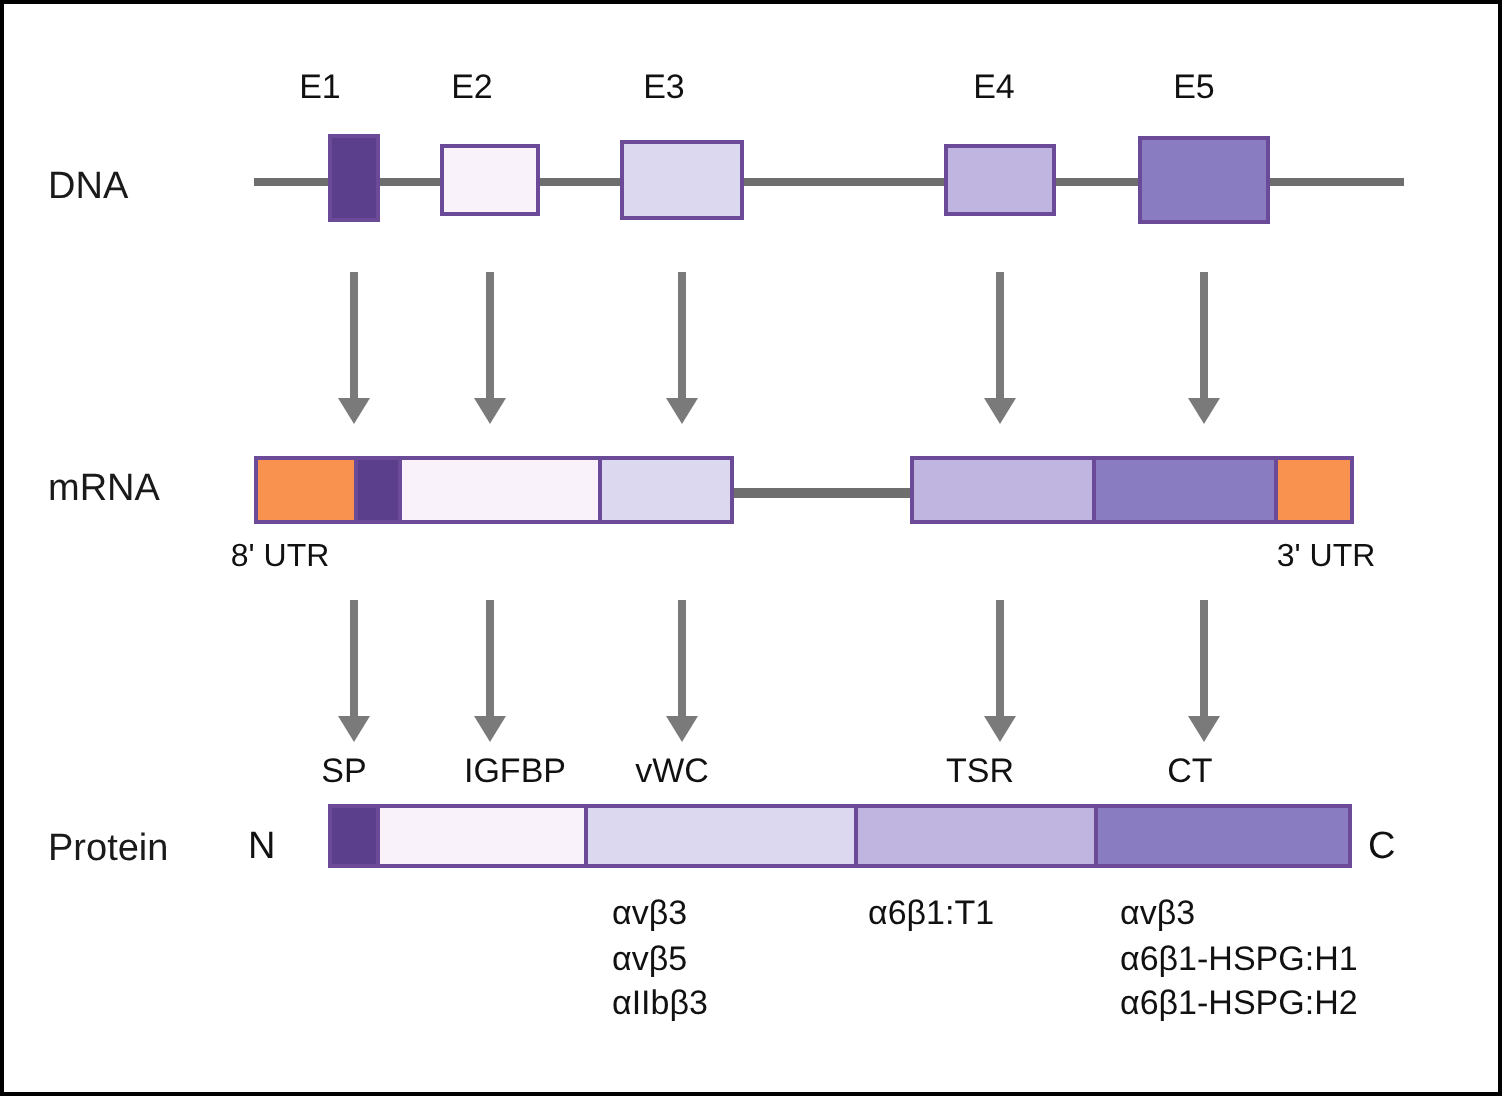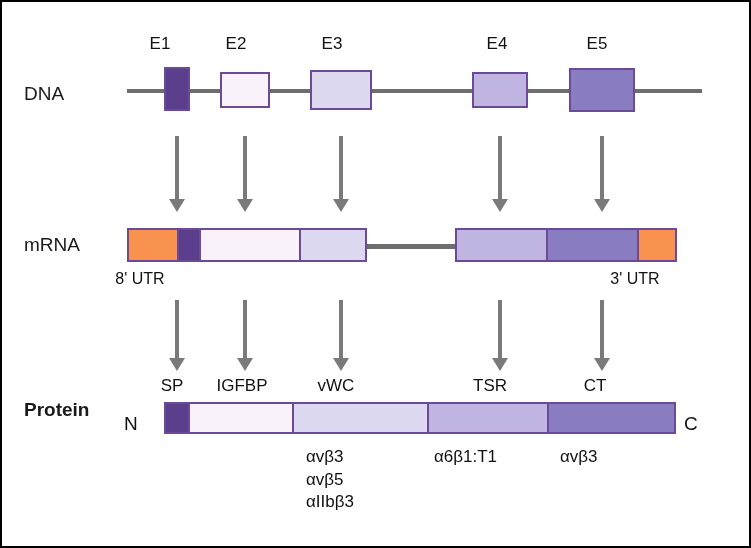--- a/index.html
+++ b/index.html
@@ -172,21 +172,21 @@
 
   <div class="bar" style="left:453px; top:226px; width:222px; height:34px;">
     <div class="seg" style="left:0; width:90px; background:#c0b4e0;"></div>
     <div class="seg" style="left:90px; width:91px; background:#8a7cc0;"></div>
     <div class="seg" style="left:181px; width:41px; background:#f8924e;"></div>
     <div class="seg-div" style="left:89px;"></div>
     <div class="seg-div" style="left:180px;"></div>
   </div>
 
   <div class="utr-label" style="left:93px; top:268px; width:90px;">8' UTR</div>
-  <div class="utr-label" style="left:588px; top:268px; width:90px;">3' UTR</div>
+  <div class="utr-label" style="left:616px; top:268px; width:90px;">3' UTR</div>
 
   <div class="arrow" style="left:167px; top:298px; height:76px;">
     <div class="shaft" style="height:58px;"></div>
       <div class="head" style="top:58px;"></div>
   </div>
   <div class="arrow" style="left:235px; top:298px; height:76px;">
     <div class="shaft" style="height:58px;"></div>
       <div class="head" style="top:58px;"></div>
   </div>
   <div class="arrow" style="left:331px; top:298px; height:76px;">
@@ -195,24 +195,24 @@
   </div>
   <div class="arrow" style="left:490px; top:298px; height:76px;">
     <div class="shaft" style="height:58px;"></div>
       <div class="head" style="top:58px;"></div>
   </div>
   <div class="arrow" style="left:592px; top:298px; height:76px;">
     <div class="shaft" style="height:58px;"></div>
       <div class="head" style="top:58px;"></div>
   </div>
 
-  <div class="row-label" style="left:22px; top:397px;font-weight:bold;">Protein</div>
+  <div class="row-label" style="left:22px; top:412px;">Protein</div>
 
   <div class="domain-label" style="left:143px; top:374px; width:54px;">SP</div>
-  <div class="domain-label" style="left:199px; top:374px; width:82px;">IGFBP</div>
+  <div class="domain-label" style="left:199px; top:374px; width:82px;text-align:right;">IGFBP</div>
   <div class="domain-label" style="left:296px; top:374px; width:76px;">vWC</div>
   <div class="domain-label" style="left:452px; top:374px; width:72px;">TSR</div>
   <div class="domain-label" style="left:563px; top:374px; width:60px;">CT</div>
 
   <div class="terminus-label" style="left:122px; top:411px;">N</div>
   <div class="terminus-label" style="left:682px; top:411px;">C</div>
 
   <div class="bar" style="left:162px; top:400px; width:512px; height:32px;">
     <div class="seg" style="left:0; width:22px; background:#5b3f8c;"></div>
     <div class="seg" style="left:22px; width:105px; background:#faf2fa;"></div>
@@ -230,15 +230,17 @@
     <div>αvβ5</div>
     <div>αIIbβ3</div>
   </div>
 
   <div class="receptors" style="left:432px; top:444px;">
     <div>α6β1:T1</div>
   </div>
 
   <div class="receptors" style="left:558px; top:444px;">
     <div>αvβ3</div>
+    <div>α6β1-HSPG:H1</div>
+    <div>α6β1-HSPG:H2</div>
   </div>
 
 </div>
 
 </body></html>

